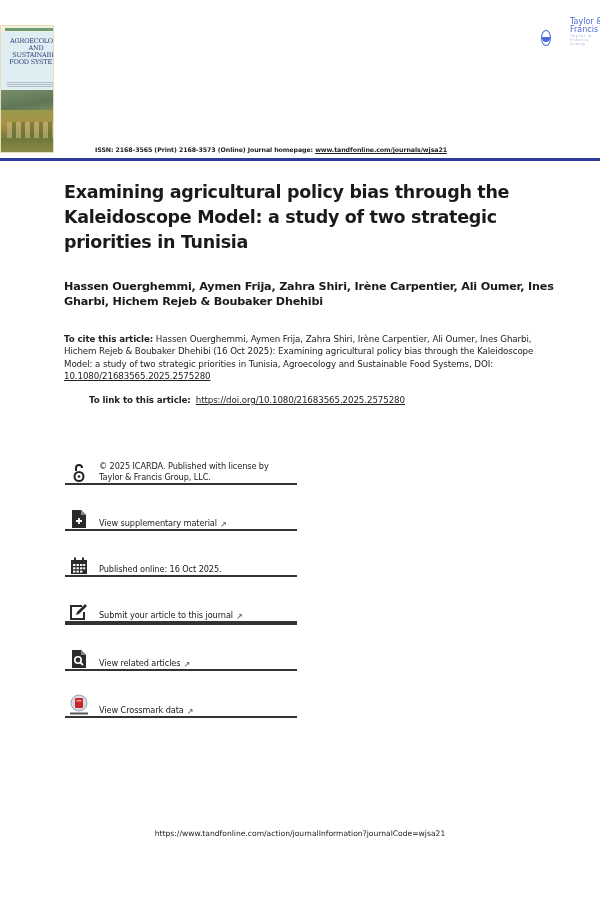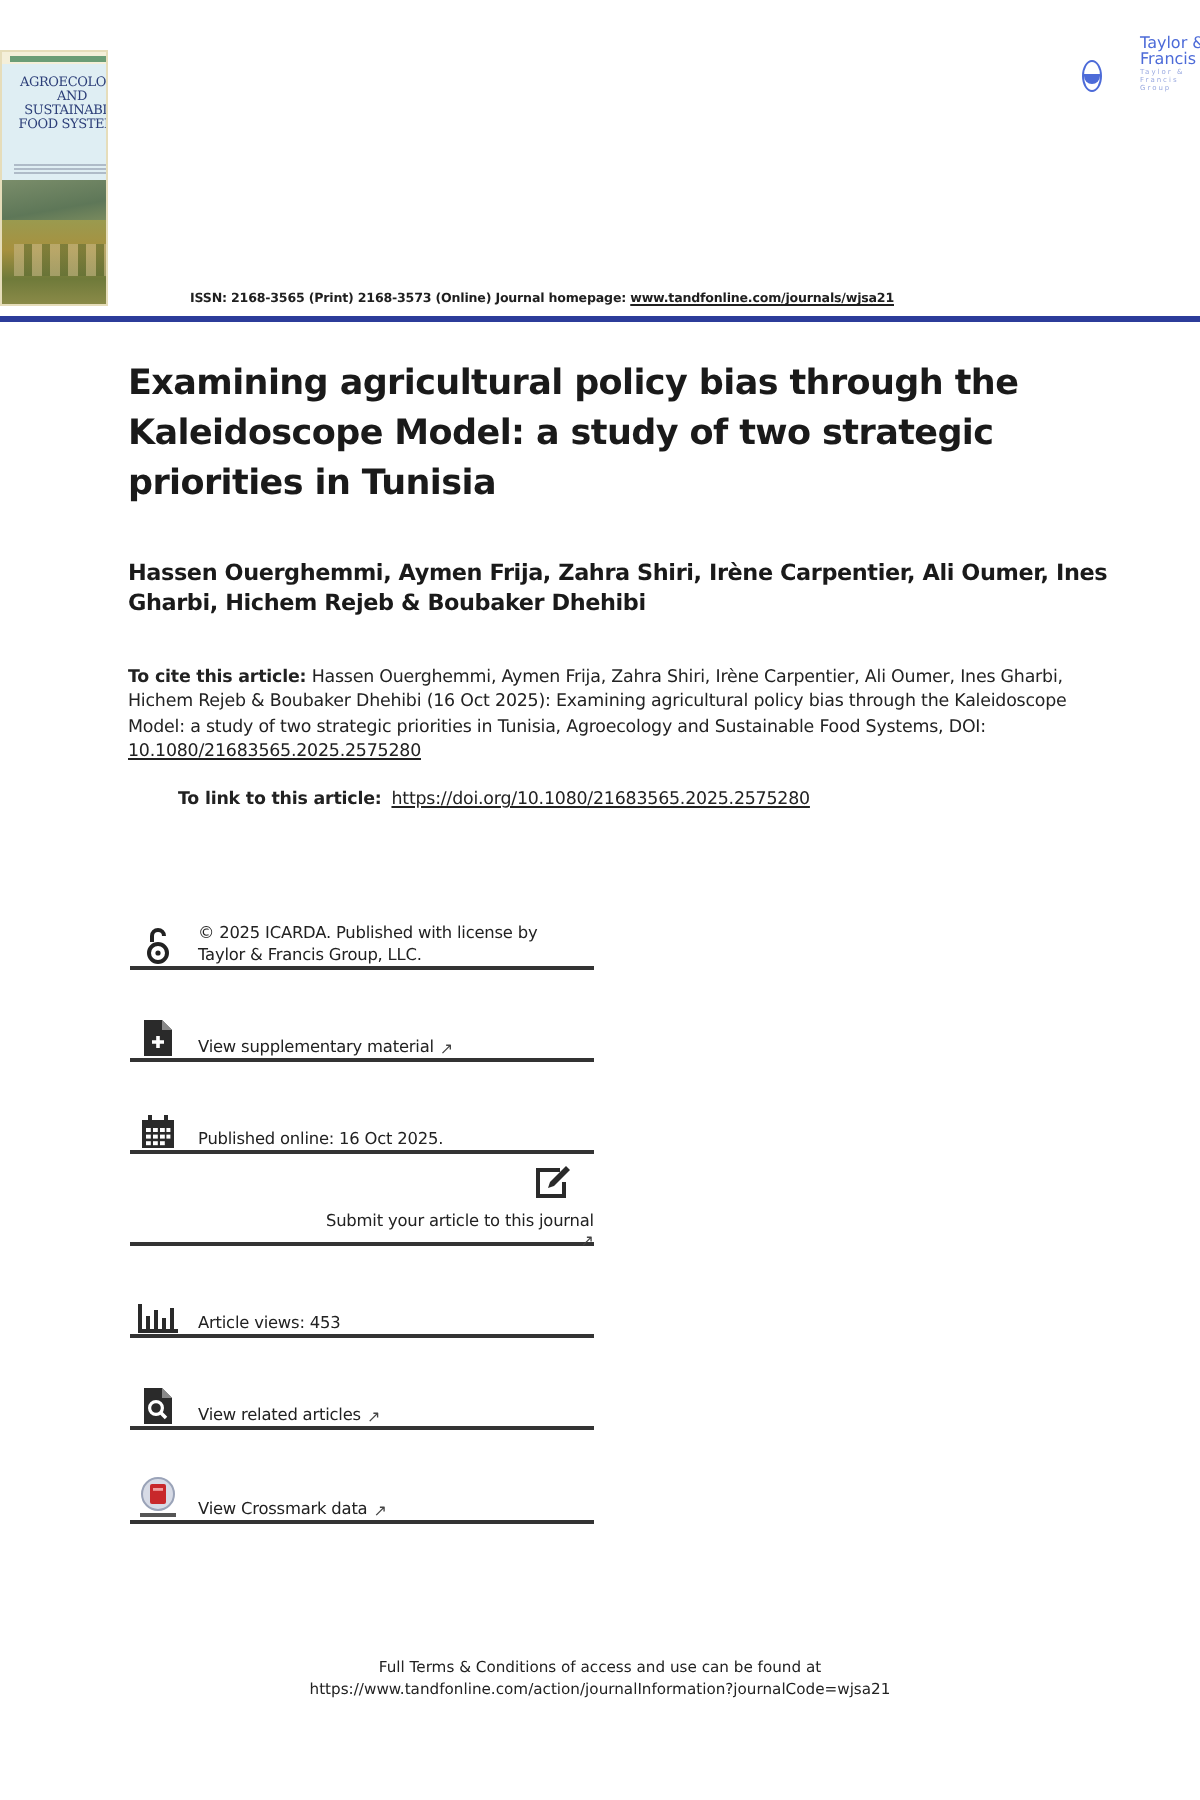--- a/index.html
+++ b/index.html
@@ -185,45 +185,32 @@
             <rect x="3" y="13.6" width="2.4" height="2"></rect>
               <rect x="6.5" y="13.6" width="2.4" height="2"></rect>
               <rect x="10" y="13.6" width="2.4" height="2"></rect>
           </g>
         </svg>
       </div>
       <span class="label">Published online: 16 Oct 2025.</span>
     </div>
     <div class="rule"></div>
 
-    <div class="info-row" style="height:44px;flex-direction:column;">
+    <div class="info-row" style="height:44px;">
       <div class="icon">
         <svg width="20" height="18" viewBox="0 0 20 18">
           <path d="M13 3 H2 V16 H15 V9" fill="none" stroke="#2a2a2a" stroke-width="2"></path>
           <path d="M7 12 L8 9 L16 1 L18 3 L10 11 Z" fill="#2a2a2a"></path>
         </svg>
       </div>
       <span class="label">Submit your article to this journal</span>
       <span class="ext">↗</span>
     </div>
     <div class="rule"></div>
 
-    <div class="info-row" style="height:44px;">
-      <div class="icon">
-        <svg width="22" height="16" viewBox="0 0 22 16">
-          <rect x="1" y="1" width="2" height="14" fill="#2a2a2a"></rect>
-          <rect x="1" y="13.5" width="20" height="2" fill="#2a2a2a"></rect>
-          <rect x="5" y="7" width="2" height="7" fill="#2a2a2a"></rect>
-          <rect x="9" y="4" width="2" height="10" fill="#2a2a2a"></rect>
-          <rect x="13" y="8" width="2" height="6" fill="#2a2a2a"></rect>
-          <rect x="17" y="3" width="2" height="11" fill="#2a2a2a"></rect>
-        </svg>
-      </div>
-      <span class="label">Article views: 453</span>
-    </div>
     <div class="rule"></div>
 
     <div class="info-row" style="height:44px;">
       <div class="icon">
         <svg width="16" height="20" viewBox="0 0 16 20">
           <path d="M1 1 H10 L15 6 V19 H1 Z" fill="#2a2a2a"></path>
           <path d="M10 1 V6 H15" fill="#888"></path>
           <circle cx="7" cy="11" r="3.2" fill="none" stroke="#fff" stroke-width="1.6"></circle>
           <path d="M9.3 13.3 L12 16" stroke="#fff" stroke-width="1.8"></path>
         </svg>
@@ -242,16 +229,15 @@
           <rect x="2" y="18.5" width="18" height="2" fill="#555"></rect>
         </svg>
       </div>
       <span class="label">View Crossmark data</span>
       <span class="ext">↗</span>
     </div>
     <div class="rule"></div>
   </div>
 
   <div class="footer">
-    <div>Full Terms &amp; Conditions of access and use can be found at</div>
     <div>https://www.tandfonline.com/action/journalInformation?journalCode=wjsa21</div>
   </div>
 </div>
 
 </body></html>

